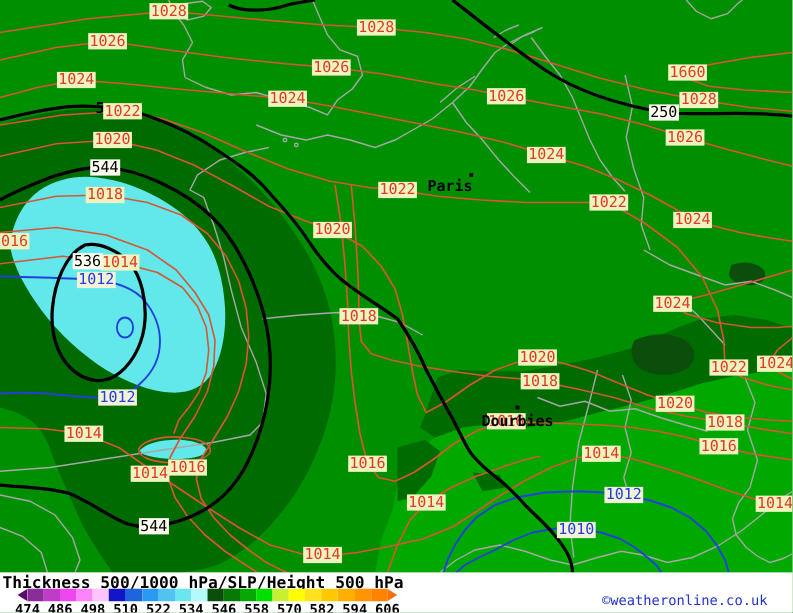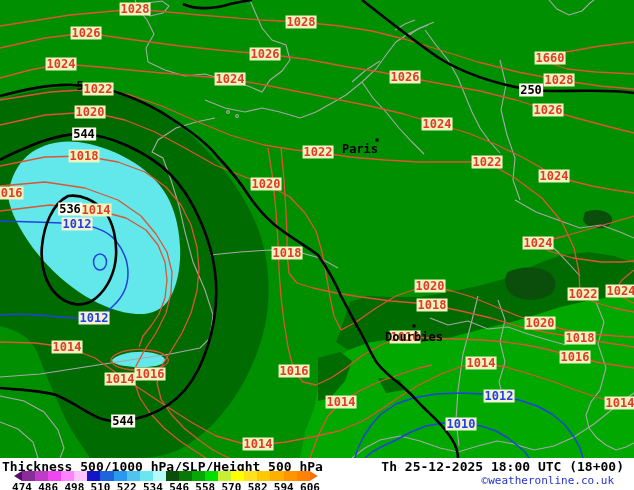--- a/index.html
+++ b/index.html
@@ -1,20 +1,20 @@
 <!DOCTYPE html>
 <html><head>
 <meta charset="utf-8">
 <style>
   html,body{margin:0;padding:0;background:#fff;}
   #stage{position:relative;width:634px;height:490px;overflow:hidden;
          font-family:"DejaVu Sans Mono","Liberation Mono",monospace;}
   #map{position:absolute;left:0;top:0;width:634px;height:458px;overflow:hidden;background:#008f00;}
   #map svg{position:absolute;left:0;top:0;}
-  .lab{position:absolute;transform:translate(-50%,-50%);font-weight:bold;font-size:12px;
+  .lab{position:absolute;transform:translate(-50%,-50%);font-weight:normal;font-size:12px;
        line-height:13px;padding:0 1px;white-space:nowrap;}
   .lab.p{background:#eef3c0;color:#e03c23;}
   .lab.b{background:#f2f2d8;color:#2340dd;}
   .lab.h{background:#fbfbef;color:#000;}
   .frag{position:absolute;transform:translate(-50%,-50%);color:#000;font-weight:bold;font-size:12px;}
   .city{position:absolute;transform:translate(-50%,-50%);color:#000;font-weight:bold;
         font-size:12px;white-space:nowrap;}
   .citydot{position:absolute;width:3px;height:3px;background:#000;transform:translate(-50%,-50%);}
   #footer{position:absolute;left:0;top:458px;width:634px;height:32px;background:#fff;color:#000;}
   #f-title{position:absolute;left:2px;top:1px;font-size:13px;font-weight:bold;letter-spacing:0px;}
@@ -153,21 +153,20 @@
         <div class="lab h" style="left: 531px; top: 90px;">250</div>
         <div class="citydot" style="left: 377px; top: 140px;"></div>
         <div class="city" style="left: 360px; top: 149px;">Paris</div>
         <div class="citydot" style="left: 414px; top: 326px;"></div>
         <div class="city" style="left: 414px; top: 337px;">Dourbies</div>
       </div>
   </div>
 
   <div id="footer">
     <div id="f-title">Thickness 500/1000 hPa/SLP/Height 500 hPa</div>
-    <div id="f-date">Th 25-12-2025 18:00 UTC (18+00)</div>
     <a id="f-credit">©weatheronline.co.uk</a>
     <div id="scalebar">
         <div class="scell first" style="background: rgb(90, 13, 104); width: 8px;"></div>
         <div class="scell" style="background: rgb(138, 45, 154); width: 13.09px;"></div>
         <div class="scell" style="background: rgb(192, 60, 200); width: 13.09px;"></div>
         <div class="scell" style="background: rgb(240, 70, 240); width: 13.09px;"></div>
         <div class="scell" style="background: rgb(255, 130, 255); width: 13.09px;"></div>
         <div class="scell" style="background: rgb(255, 195, 255); width: 13.09px;"></div>
         <div class="scell" style="background: rgb(20, 20, 200); width: 13.09px;"></div>
         <div class="scell" style="background: rgb(30, 100, 220); width: 13.09px;"></div>

